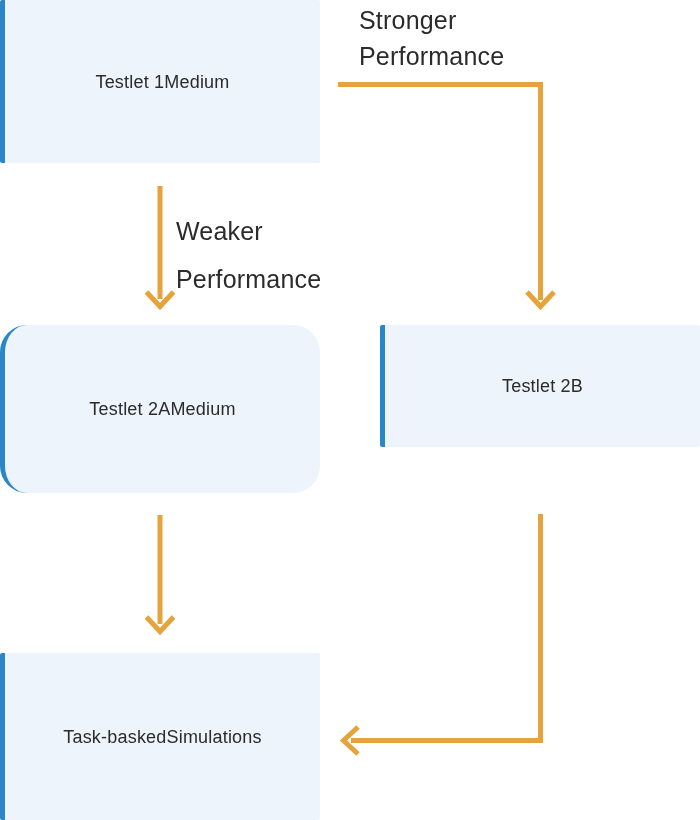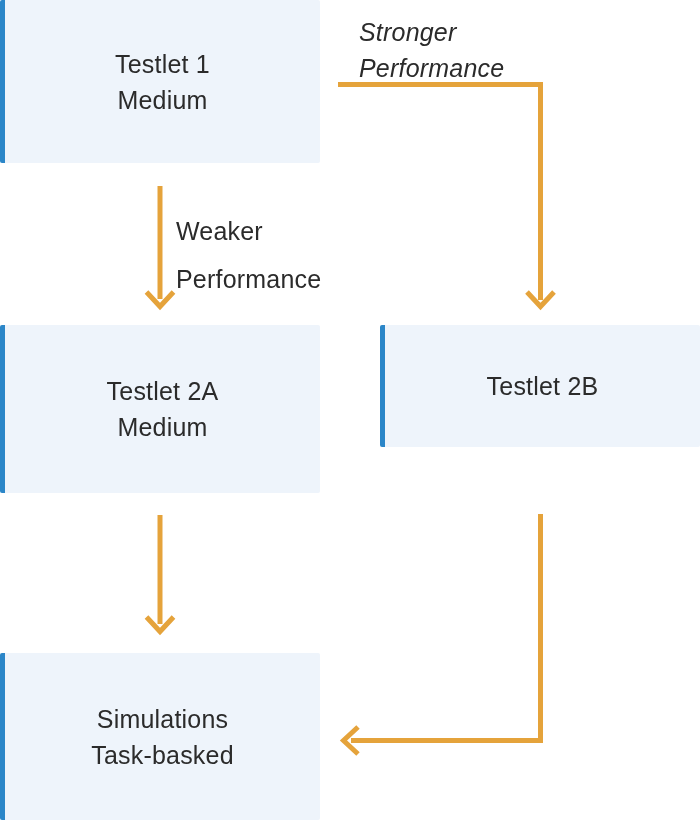--- a/index.html
+++ b/index.html
@@ -29,43 +29,42 @@
     stroke-width: 5;
     fill: none;
     stroke-linejoin: miter;
   }
   .box {
     position: absolute;
     background: var(--box-fill);
     border-left: 5px solid var(--accent);
     border-radius: 2px;
     display: flex;
-    flex-direction: column;
     align-items: center;
     justify-content: center;
     text-align: center;
     color: var(--text);
-    font-size: 25px;
+    font-size: 18px;
     line-height: 36px;
     letter-spacing: 0.2px;
   }
   .box-testlet-1   { left: 0;     top: 0;     width: 320px; height: 163px; }
-  .box-testlet-2a  { left: 0;     top: 325px; width: 320px; height: 168px; }
+  .box-testlet-2a  { left: 0;     top: 325px; width: 320px; height: 168px; border-radius: 27px; }
   .box-testlet-2b  { left: 380px; top: 325px; width: 320px; height: 122px; }
   .box-simulations { left: 0;     top: 653px; width: 320px; height: 167px; }
   .flow-label {
     position: absolute;
     display: flex;
     flex-direction: column;
     color: var(--text);
     font-size: 25px;
     line-height: 36px;
     letter-spacing: 0.2px;
   }
-  .label-stronger { left: 359px; top: 14px; font-style: italic; }
+  .label-stronger { left: 359px; top: 2px; }
   .label-weaker   { left: 176px; top: 213px; gap: 12px; }
 </style>
 </head>
 <body>
 
 <div class="canvas">
 
   <svg class="arrow-layer" viewBox="0 0 700 820" aria-hidden="true">
 
     <g>
@@ -97,22 +96,22 @@
   <div class="box box-testlet-2a">
     <span>Testlet 2A</span>
     <span>Medium</span>
   </div>
 
   <div class="box box-testlet-2b">
     <span>Testlet 2B</span>
   </div>
 
   <div class="box box-simulations">
+    <span>Task-basked</span>
     <span>Simulations</span>
-    <span>Task-basked</span>
   </div>
 
   <div class="flow-label label-stronger">
     <span>Stronger</span>
     <span>Performance</span>
   </div>
 
   <div class="flow-label label-weaker">
     <span>Weaker</span>
     <span>Performance</span>

